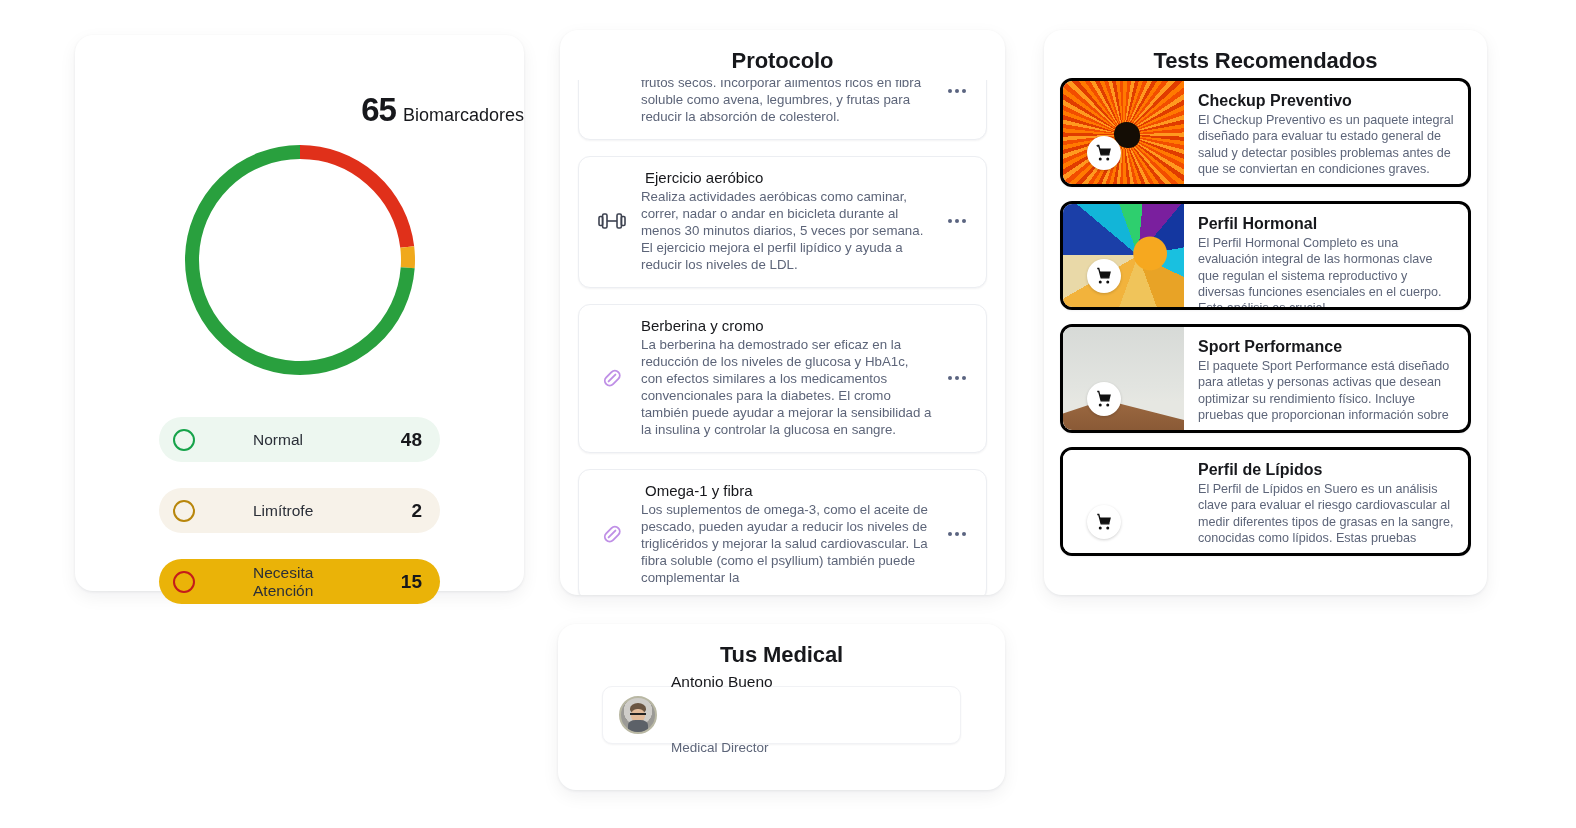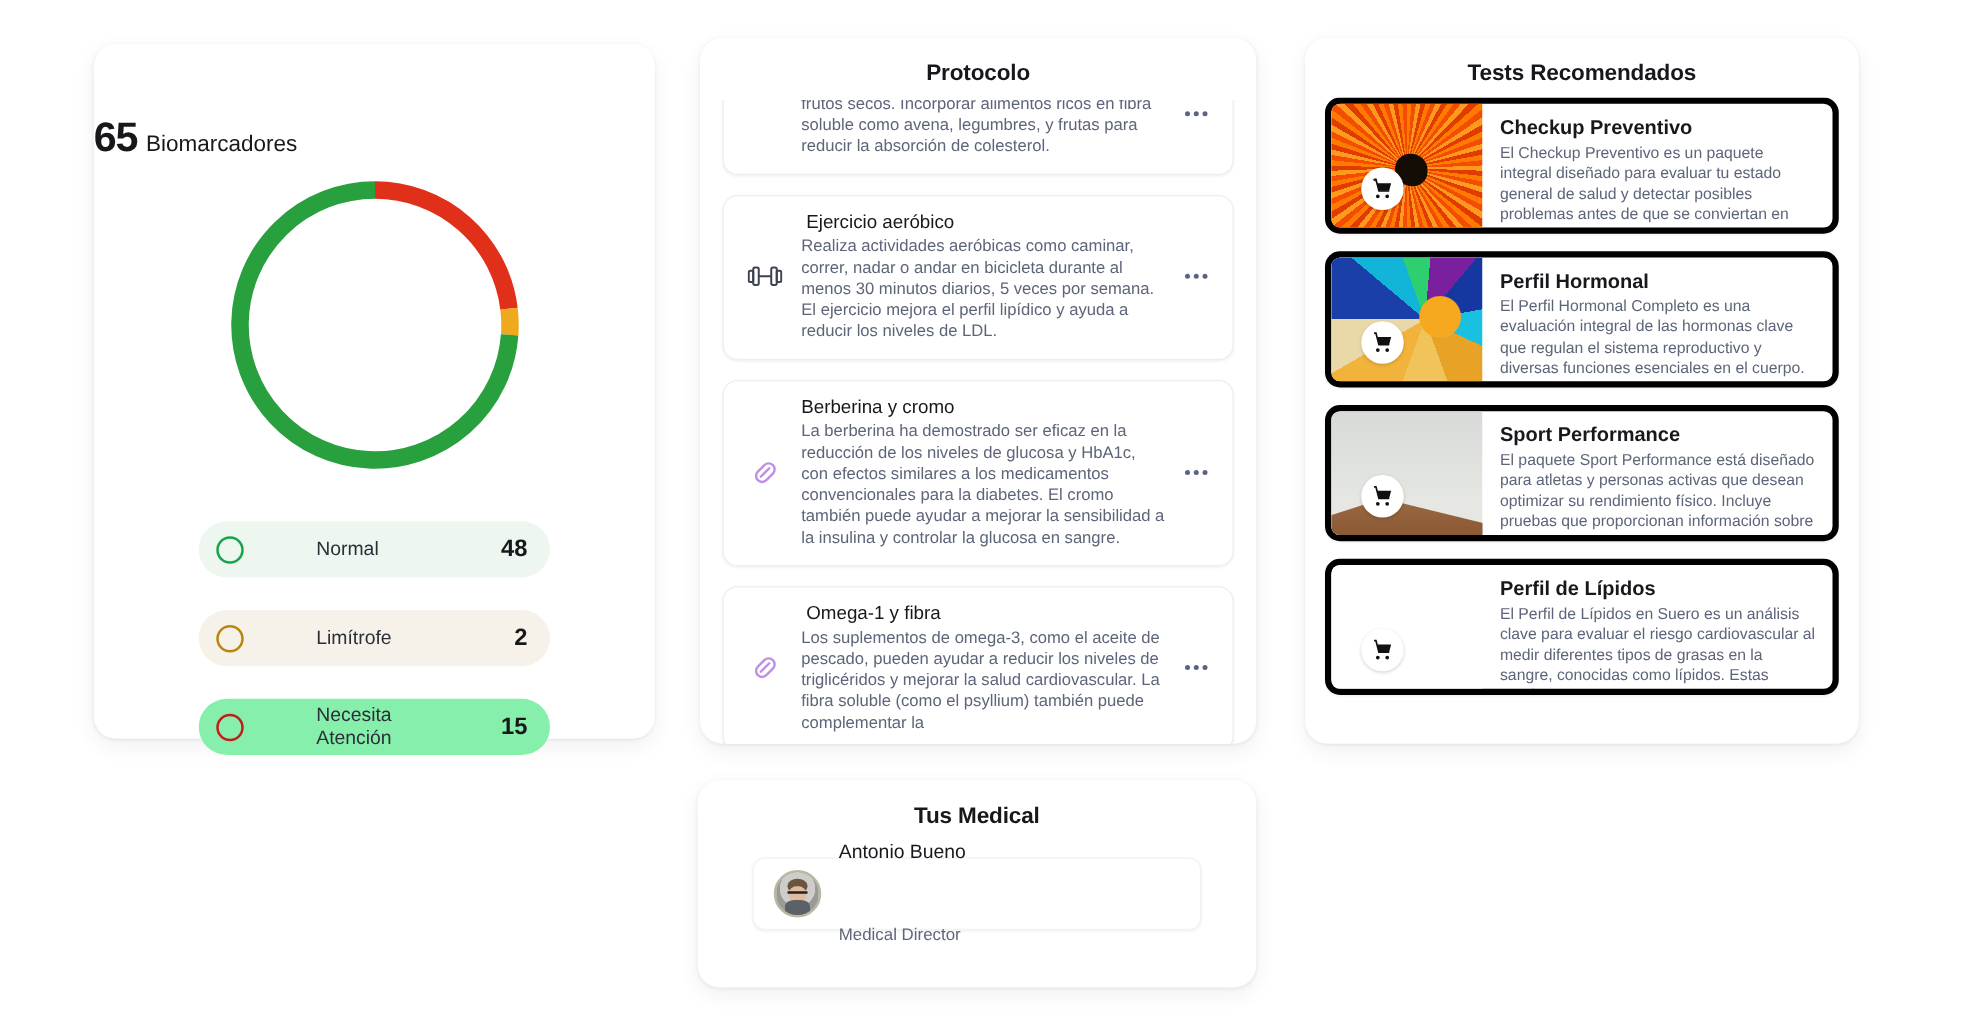--- a/index.html
+++ b/index.html
@@ -12,48 +12,48 @@
   .stage { position: relative; width: 1576px; height: 828px; }
 
   .card {
     position: absolute;
     background: #ffffff;
     border-radius: 18px;
     box-shadow: 0 1px 3px rgba(16,24,40,0.07), 0 6px 18px rgba(16,24,40,0.06);
   }
   .panel-title {
     text-align: center;
-    font-size: 18px;
+    font-size: 22px;
     font-weight: bold;
     color: #17181c;
     letter-spacing: -0.1px;
   }
 
   
   #biomarkers-panel { left: 75px; top: 35px; width: 449px; height: 556px; }
   .bm-head {
     margin-top: 22px;
     text-align: center;
-    display: flex; align-items: baseline; justify-content: flex-start; gap: 7px;
+    display: flex; align-items: baseline; justify-content: flex-end; gap: 7px;
   }
   .bm-count { font-size: 33px; font-weight: bold; color: #17181c; letter-spacing: -1px; }
   .bm-label { font-size: 18px; font-weight: normal; color: #17181c; margin-top: 48px; }
 
   .donut-wrap { position: relative; width: 100%; height: 268px; margin-top: 6px; }
   .donut { position: absolute; left: 50%; transform: translateX(-50%); top: 0; }
 
   .legend { position: absolute; left: 84px; top: 382px; width: 281px; }
   .legend-row {
     display: flex; align-items: center;
     height: 45px; border-radius: 23px;
     margin-bottom: 26px; padding: 0 18px 0 14px; gap: 44px;
   }
   .legend-row.normal   { background: #edf7f0; }
   .legend-row.limit    { background: #f7f2e9; }
-  .legend-row.attention{ background: #86efac; }
+  .legend-row.attention{ background: #eab308; }
   .ring { width: 22px; height: 22px; border-radius: 50%; border: 2.5px solid #000; flex: 0 0 auto; }
   .legend-text { margin-left: 14px; font-size: 15.5px; color: #2b2f38; flex: 1 1 auto; }
   .legend-value { font-size: 19px; font-weight: bold; color: #17181c; }
 
   
   #protocol-panel { left: 560px; top: 30px; width: 445px; height: 565px; }
   .protocol-title { margin-top: 18px; }
   .protocol-scroll {
     position: absolute; left: 0; top: 50px; right: 0; bottom: 0;
     overflow: hidden; padding: 0 18px;
@@ -73,21 +73,21 @@
   .proto-name { font-size: 15px; color: #17181c; margin-bottom: 2px; padding-left: 4px; }
   .proto-desc { font-size: 13.3px; line-height: 1.28; color: #5d6579; }
   .proto-menu { flex: 0 0 30px; display:flex; justify-content:center; align-items:center; gap:3px; }
   .proto-menu i { width: 4px; height: 4px; border-radius: 50%; background: #5a6480; display:block; }
 
   
   #tests-panel { left: 1044px; top: 30px; width: 443px; height: 565px; }
   .tests-list { position: absolute; left: 0; top: 48px; right: 0; bottom: 0; padding: 0 16px; overflow: hidden; }
   .test-card {
     background: #ffffff;
-    border: 5px solid #000000;
+    border: 3px solid #000000;
     border-radius: 12px;
     box-shadow: 0 1px 2px rgba(16,24,40,0.05);
     margin-bottom: 14px;
     height: 109px;
     display: flex; align-items: stretch; overflow: hidden;
   }
   .test-thumb { position: relative; flex: 0 0 121px; overflow: hidden; }
   .thumb-flower {
     width:100%; height:100%;
     background:

